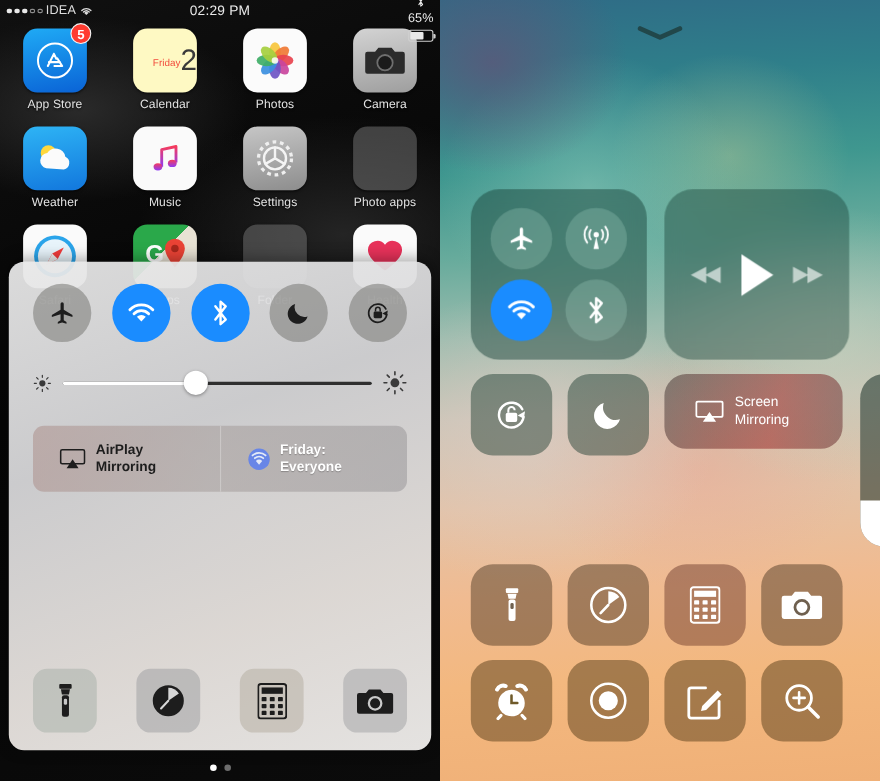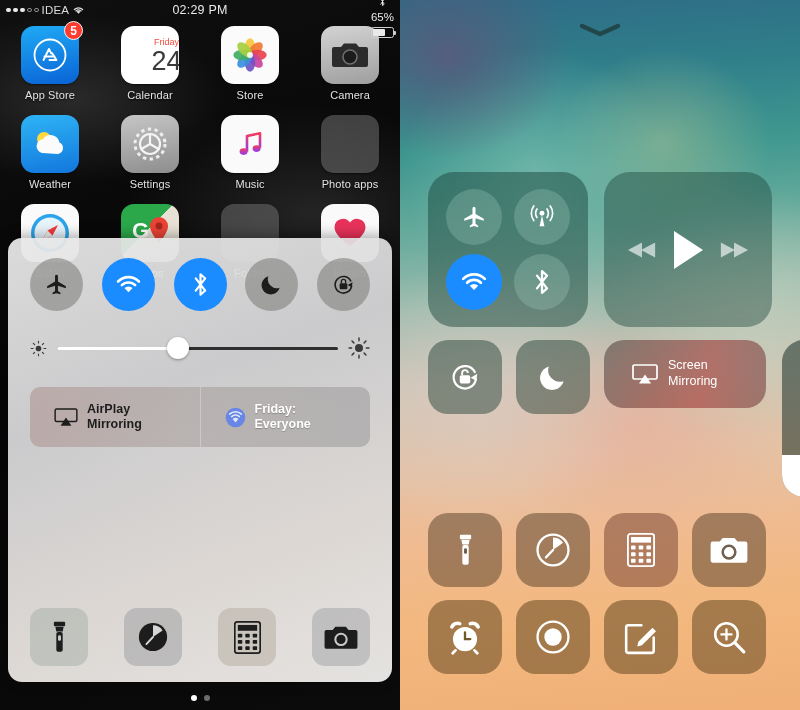--- a/index.html
+++ b/index.html
@@ -48,21 +48,21 @@
     display:flex; align-items:center; justify-content:center; }
   .app-label { font-size:11px; color:#e2e2e2; text-shadow:0 1px 2px rgba(0,0,0,.9);
     letter-spacing:.1px; white-space:nowrap; }
   .badge { position:absolute; top:-5px; right:-4px; min-width:19px; height:19px;
     border-radius:10px; background:#ff3b30; color:#fff; font-size:12px;
     font-weight:600; display:flex; align-items:center; justify-content:center;
     border:1.5px solid #f5f5f5; z-index:3; }
   .app-wrap { position:relative; width:58px; height:58px; margin:0 auto 5px; }
 
   .ic-appstore { background:linear-gradient(170deg,#1faaf5,#0a63d6); }
-  .ic-calendar { background:#ffffff; flex-direction:column;padding-left:33px; }
+  .ic-calendar { background:#fef9c3; flex-direction:row;padding-left:33px; }
   .cal-d { font-size:9px; color:#f24c3d; font-weight:500; margin-top:4px; line-height:1; }
   .cal-n { font-size:27px; color:#3a3a3a; font-weight:300; line-height:1.05; }
   .ic-photos { background:#fbfbfb; }
   .ic-camera { background:linear-gradient(170deg,#d3d3d3,#9e9e9e); }
   .ic-weather { background:linear-gradient(170deg,#2eb4f5,#1277dd); }
   .ic-settings { background:linear-gradient(170deg,#c6c6c6,#8d8d8d); }
   .ic-music { background:#fafafa; }
   .ic-folder { background:rgba(120,120,120,.5); padding:4px;
     display:grid; grid-template-columns:repeat(3,1fr); grid-auto-rows:1fr; gap:2.5px; }
   .ic-folder b { border-radius:3px; display:block; }
@@ -264,21 +264,21 @@
                 <ellipse rx="5.2" ry="9.2" fill="#e8434e" transform="rotate(90) translate(0,-7.5)" opacity=".92"></ellipse>
                 <ellipse rx="5.2" ry="9.2" fill="#c9459d" transform="rotate(135) translate(0,-7.5)" opacity=".92"></ellipse>
                 <ellipse rx="5.2" ry="9.2" fill="#6e55c4" transform="rotate(180) translate(0,-7.5)" opacity=".92"></ellipse>
                 <ellipse rx="5.2" ry="9.2" fill="#3b8fe0" transform="rotate(225) translate(0,-7.5)" opacity=".92"></ellipse>
                 <ellipse rx="5.2" ry="9.2" fill="#3fae67" transform="rotate(270) translate(0,-7.5)" opacity=".92"></ellipse>
                 <ellipse rx="5.2" ry="9.2" fill="#a6cf3f" transform="rotate(315) translate(0,-7.5)" opacity=".92"></ellipse>
                 <circle r="3" fill="#fff" opacity=".85"></circle>
               </g>
             </svg>
           </div>
-          <div class="app-label">Store</div>
+          <div class="app-label">Photos</div>
         </div>
 
         <div class="app">
           <div class="app-ico ic-camera">
             <svg width="38" height="30" viewBox="0 0 38 30">
               <path d="M3 7 h7 l3-3.5 h12 L28 7 h7 a2 2 0 0 1 2 2 v16 a2 2 0 0 1-2 2 H3 a2 2 0 0 1-2-2 V9 a2 2 0 0 1 2-2 Z" fill="#2b2b2b"></path>
               <circle cx="19" cy="17" r="7" fill="#1b1b1b" stroke="#6f6f6f" stroke-width="1.6"></circle>
             </svg>
           </div>
           <div class="app-label">Camera</div>
@@ -287,48 +287,48 @@
 
       <div class="app-row">
         <div class="app">
           <div class="app-ico ic-weather">
             <svg width="42" height="34" viewBox="0 0 42 34">
               <circle cx="15" cy="12" r="7" fill="#ffd83d"></circle>
               <path d="M13 26 a7 7 0 0 1 1-13.8 a9 9 0 0 1 16.4 3.4 a6 6 0 0 1-1.4 11.4 Z" fill="#fbfbfb"></path>
             </svg>
           </div>
           <div class="app-label">Weather</div>
-        </div>
-
-        <div class="app">
-          <div class="app-ico ic-settings">
-            <svg width="40" height="40" viewBox="0 0 40 40">
-              <circle cx="20" cy="20" r="15" fill="none" stroke="#efefef" stroke-width="3" stroke-dasharray="3.4 3.4"></circle>
-              <circle cx="20" cy="20" r="10" fill="none" stroke="#f4f4f4" stroke-width="2.2"></circle>
-              <path d="M20 10 V20 L28.6 25 M20 20 L11.4 25" stroke="#f4f4f4" stroke-width="2.2" fill="none" stroke-linecap="round"></path>
-            </svg>
-          </div>
-          <div class="app-label">Settings</div>
         </div>
 
         <div class="app">
           <div class="app-ico ic-music">
             <svg width="34" height="34" viewBox="0 0 34 34">
               <defs>
                   <linearGradient id="mg" x1="0" y1="0" x2="0" y2="1">
                 <stop offset="0" stop-color="#f53b5c"></stop>
                     <stop offset="1" stop-color="#8f3bf5"></stop>
               </linearGradient>
                 </defs>
               <path d="M14 24.5 V9 l13-2.8 v14.6" fill="none" stroke="url(#mg)" stroke-width="2.6" stroke-linejoin="round"></path>
               <ellipse cx="10.6" cy="24.6" rx="4" ry="3.3" fill="url(#mg)"></ellipse>
               <ellipse cx="23.6" cy="21.6" rx="4" ry="3.3" fill="url(#mg)"></ellipse>
             </svg>
           </div>
           <div class="app-label">Music</div>
+        </div>
+
+        <div class="app">
+          <div class="app-ico ic-settings">
+            <svg width="40" height="40" viewBox="0 0 40 40">
+              <circle cx="20" cy="20" r="15" fill="none" stroke="#efefef" stroke-width="3" stroke-dasharray="3.4 3.4"></circle>
+              <circle cx="20" cy="20" r="10" fill="none" stroke="#f4f4f4" stroke-width="2.2"></circle>
+              <path d="M20 10 V20 L28.6 25 M20 20 L11.4 25" stroke="#f4f4f4" stroke-width="2.2" fill="none" stroke-linecap="round"></path>
+            </svg>
+          </div>
+          <div class="app-label">Settings</div>
         </div>
 
         <div class="app">
           <div class="app-ico ic-folder">
             <b style="background:#4fd17a"></b>
               <b style="background:#e9e9ef"></b>
               <b style="background:#6fd0c8"></b>
             <b style="background:#f05a3c"></b>
               <b style="background:#5a5ad8"></b>
               <b style="background:#f0f0f0"></b>

